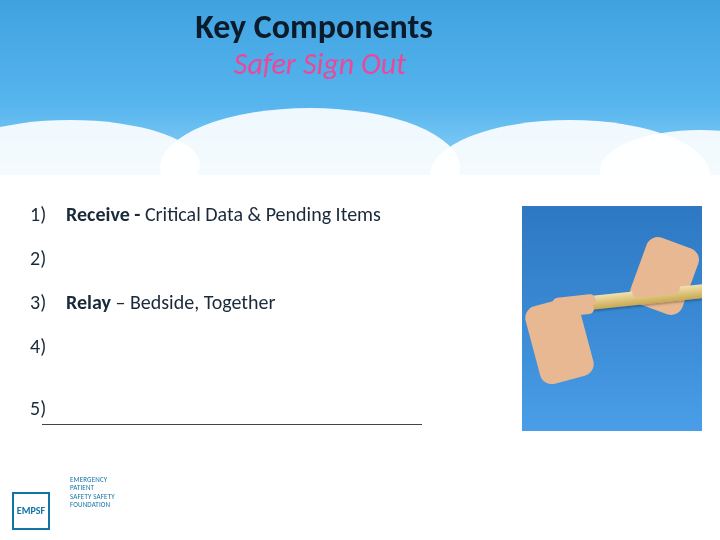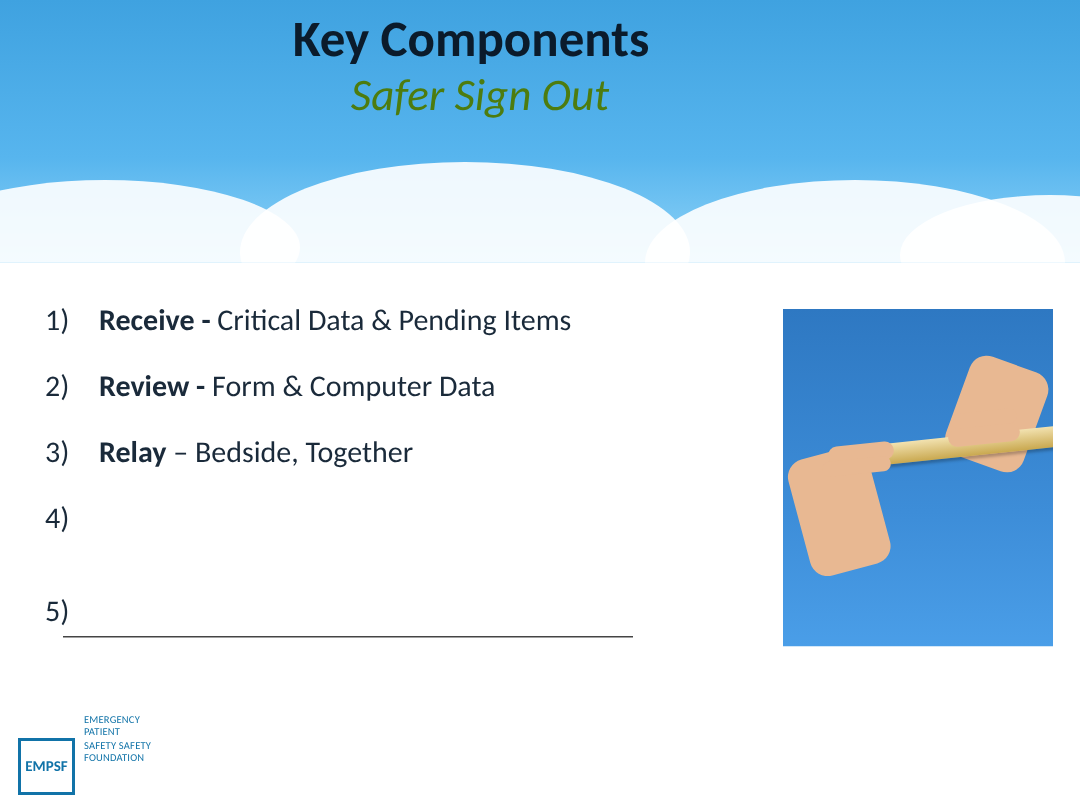--- a/index.html
+++ b/index.html
@@ -7,41 +7,41 @@
   .sky{position:absolute;left:0;top:0;width:720px;height:175px;
     background:linear-gradient(180deg,#3fa2e0 0%,#57b5ee 60%,#8fd3f7 100%);
     overflow:hidden;}
   .cloud{position:absolute;background:rgba(255,255,255,0.9);border-radius:50%;}
   .cloud.a{width:260px;height:90px;left:-60px;top:120px;}
   .cloud.b{width:300px;height:120px;left:160px;top:108px;}
   .cloud.c{width:280px;height:110px;left:430px;top:120px;}
   .cloud.d{width:200px;height:80px;left:600px;top:130px;}
   .title-block{position:absolute;top:8px;left:0;width:628px;text-align:center;}
   .title{font-weight:700;font-size:34px;color:#0b1b2b;margin:0;line-height:1.1;}
-  .subtitle{font-style:italic;font-weight:400;font-size:30px;color:#4d7c0f;margin:2px 0 0 12px;line-height:1.1;}
+  .subtitle{font-style:italic;font-weight:400;font-size:30px;color:#ec4899;margin:2px 0 0 12px;line-height:1.1;}
   .list{position:absolute;left:30px;top:202px;width:440px;}
   .item{display:flex;align-items:flex-start;margin-bottom:20px;font-size:20px;color:#1a2a3a;line-height:1.2;}
   .num{flex:0 0 36px;font-weight:400;}
   .txt{}
   .txt .b{font-weight:700;}
   .rule{position:absolute;left:42px;top:424px;width:380px;height:0;border-top:1px solid #444;}
   .photo{position:absolute;right:18px;top:206px;width:180px;height:225px;overflow:hidden;}
   .photo .bg{position:absolute;inset:0;background:linear-gradient(180deg,#2e78c2 0%,#3d8dd8 60%,#4a9ee8 100%);}
   .baton{position:absolute;left:40px;top:85px;width:150px;height:14px;background:linear-gradient(180deg,#f2e2b0,#c9a84f);border-radius:7px;transform:rotate(-6deg);box-shadow:0 2px 2px rgba(0,0,0,.25);}
   .hand{position:absolute;background:#e8b892;border-radius:12px;}
   .hand.top{left:115px;top:35px;width:55px;height:70px;transform:rotate(20deg);}
   .hand.bot{left:10px;top:95px;width:55px;height:80px;transform:rotate(-15deg);}
   .finger{position:absolute;background:#e8b892;border-radius:8px;}
   .finger.t1{left:110px;top:78px;width:48px;height:12px;transform:rotate(-6deg);}
   .finger.t2{left:112px;top:68px;width:44px;height:10px;transform:rotate(-6deg);}
   .finger.b1{left:30px;top:90px;width:44px;height:12px;transform:rotate(-6deg);}
   .finger.b2{left:26px;top:100px;width:46px;height:10px;transform:rotate(-6deg);}
   .logo{position:absolute;left:12px;bottom:10px;display:flex;align-items:center;}
   .logo .mark{width:34px;height:34px;border:2px solid #1173a8;display:flex;align-items:center;justify-content:center;color:#1173a8;font-weight:700;font-size:10px;line-height:1;margin-top:37px;}
-  .logo .words{margin-left:6px;color:#1173a8;font-size:7px;line-height:1.2;letter-spacing:.02em;}
+  .logo .words{margin-left:20px;color:#1173a8;font-size:7px;line-height:1.2;letter-spacing:.02em;}
 </style>
 </head>
 <body>
 
 <div class="slide">
 
   <div class="sky">
     <div class="cloud a"></div>
     <div class="cloud b"></div>
     <div class="cloud c"></div>
@@ -53,21 +53,20 @@
     <h2 class="subtitle">Safer Sign Out</h2>
   </div>
 
   <div class="list">
     <div class="item">
       <span class="num">1)</span>
       <span class="txt"><span class="b">Receive - </span><span> Critical Data &amp; Pending Items</span></span>
     </div>
     <div class="item">
       <span class="num">2)</span>
-      <span class="txt"><span class="b">Review - </span><span>Form &amp; Computer Data</span></span>
     </div>
     <div class="item">
       <span class="num">3)</span>
       <span class="txt"><span class="b">Relay</span><span> – Bedside, Together</span></span>
     </div>
     <div class="item">
       <span class="num">4)</span>
     </div>
     <div class="item" style="margin-top:38px">
       <span class="num">5)</span>

